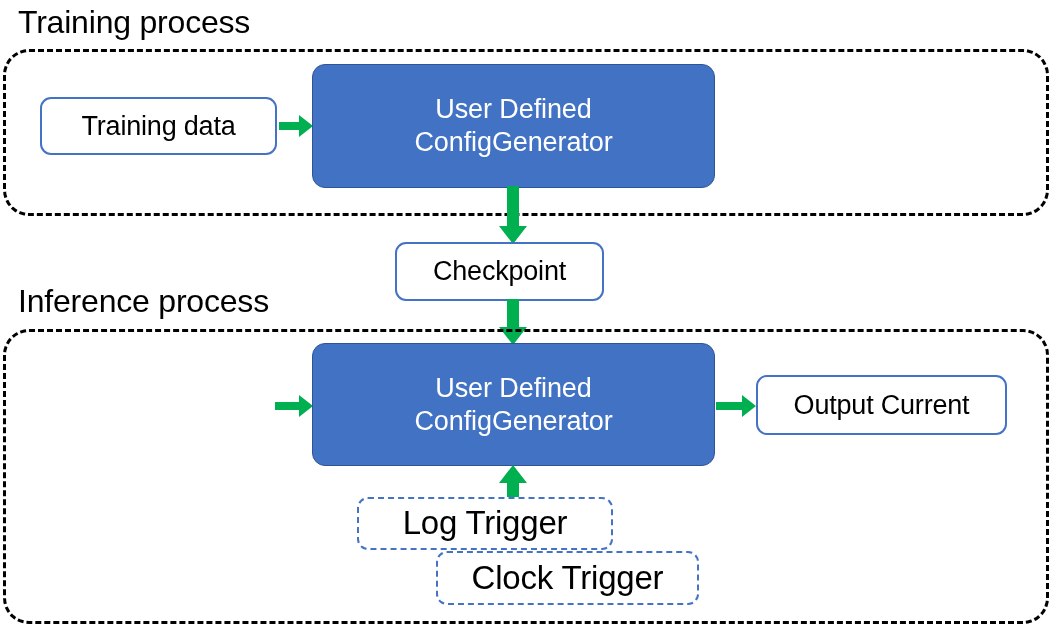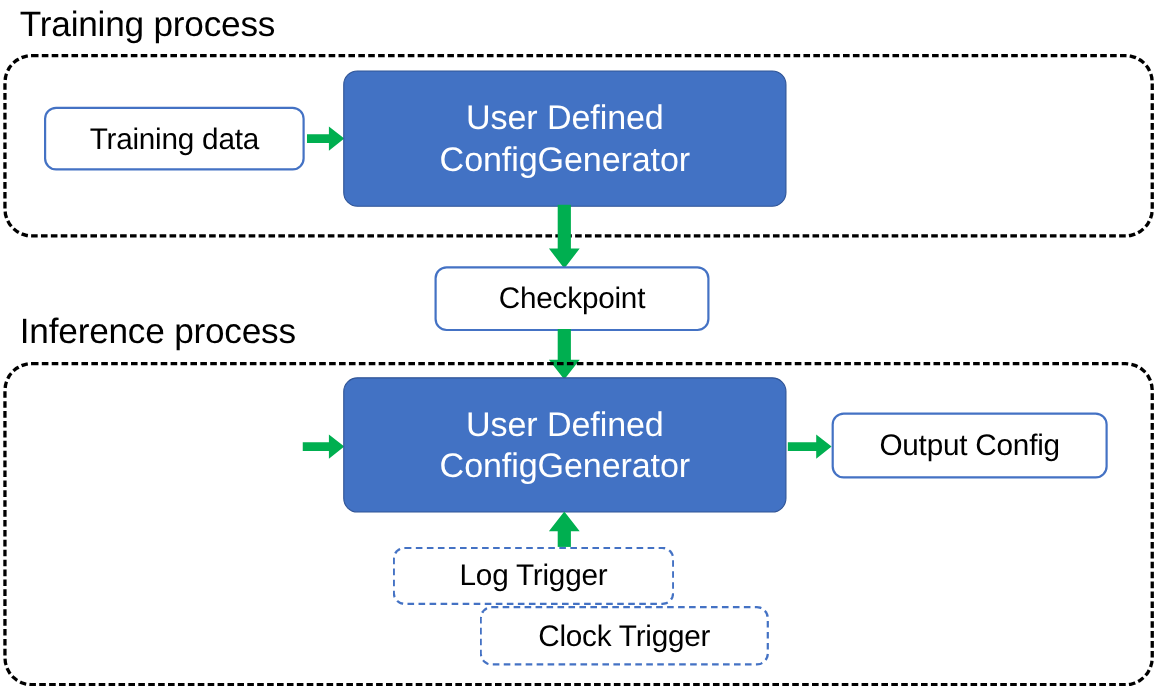--- a/index.html
+++ b/index.html
@@ -55,31 +55,31 @@
     font-size: 27px;
     line-height: 1.12;
     letter-spacing: -0.2px;
   }
 
   .node-primary {
     background: #4272c4;
     border: 1px solid #2f5496;
     border-radius: 13px;
     color: #ffffff;
-    font-size: 31px;
+    font-size: 27px;
     line-height: 1.22;
     letter-spacing: -0.1px;
   }
 
   .node-trigger {
     background: #ffffff;
     border: 2px dashed #4472c4;
     border-radius: 11px;
     color: #000000;
-    font-size: 27px;
+    font-size: 33px;
     line-height: 1.12;
     letter-spacing: -0.2px;
   }
 
   .node-label {
     display: block;
     white-space: pre-line;
   }
 
   
@@ -111,21 +111,21 @@
     <span class="node-label">User Defined
 ConfigGenerator</span>
   </div>
 
   <div class="arrow" style="left:497px; top:186px;">
     <svg width="32" height="60" viewBox="0 0 32 60">
       <path d="M10 0 L22 0 L22 40 L30 40 L16 58 L2 40 L10 40 Z" fill="#00AF50"></path>
     </svg>
   </div>
 
-  <div class="node node-plain" style="left:395px; top:242px; width:250px; height:59px;">
+  <div class="node node-plain" style="left:395px; top:242px; width:209px; height:59px;">
     <span class="node-label">Checkpoint</span>
   </div>
 
   <div class="arrow" style="left:497px; top:299px;">
     <svg width="32" height="48" viewBox="0 0 32 48">
       <path d="M10 0 L22 0 L22 28 L30 28 L16 46 L2 28 L10 28 Z" fill="#00AF50"></path>
     </svg>
   </div>
 
   <div class="section-title" style="left:18px; top:285px;">Inference process</div>
@@ -144,21 +144,21 @@
 ConfigGenerator</span>
   </div>
 
   <div class="arrow" style="left:716px; top:392px;">
     <svg width="42" height="28" viewBox="0 0 42 28">
       <path d="M0 10 L26 10 L26 3 L40 14 L26 25 L26 18 L0 18 Z" fill="#00AF50"></path>
     </svg>
   </div>
 
   <div class="node node-plain" style="left:756px; top:375px; width:251px; height:60px;">
-    <span class="node-label">Output Config</span>
+    <span class="node-label">Output Current</span>
   </div>
 
   <div class="arrow" style="left:497px; top:465px;">
     <svg width="32" height="40" viewBox="0 0 32 40">
       <path d="M16 0 L30 18 L22 18 L22 40 L10 40 L10 18 L2 18 Z" fill="#00AF50"></path>
     </svg>
   </div>
 
   <div class="node node-trigger" style="left:357px; top:497px; width:256px; height:53px;">
     <span class="node-label">Log Trigger</span>

